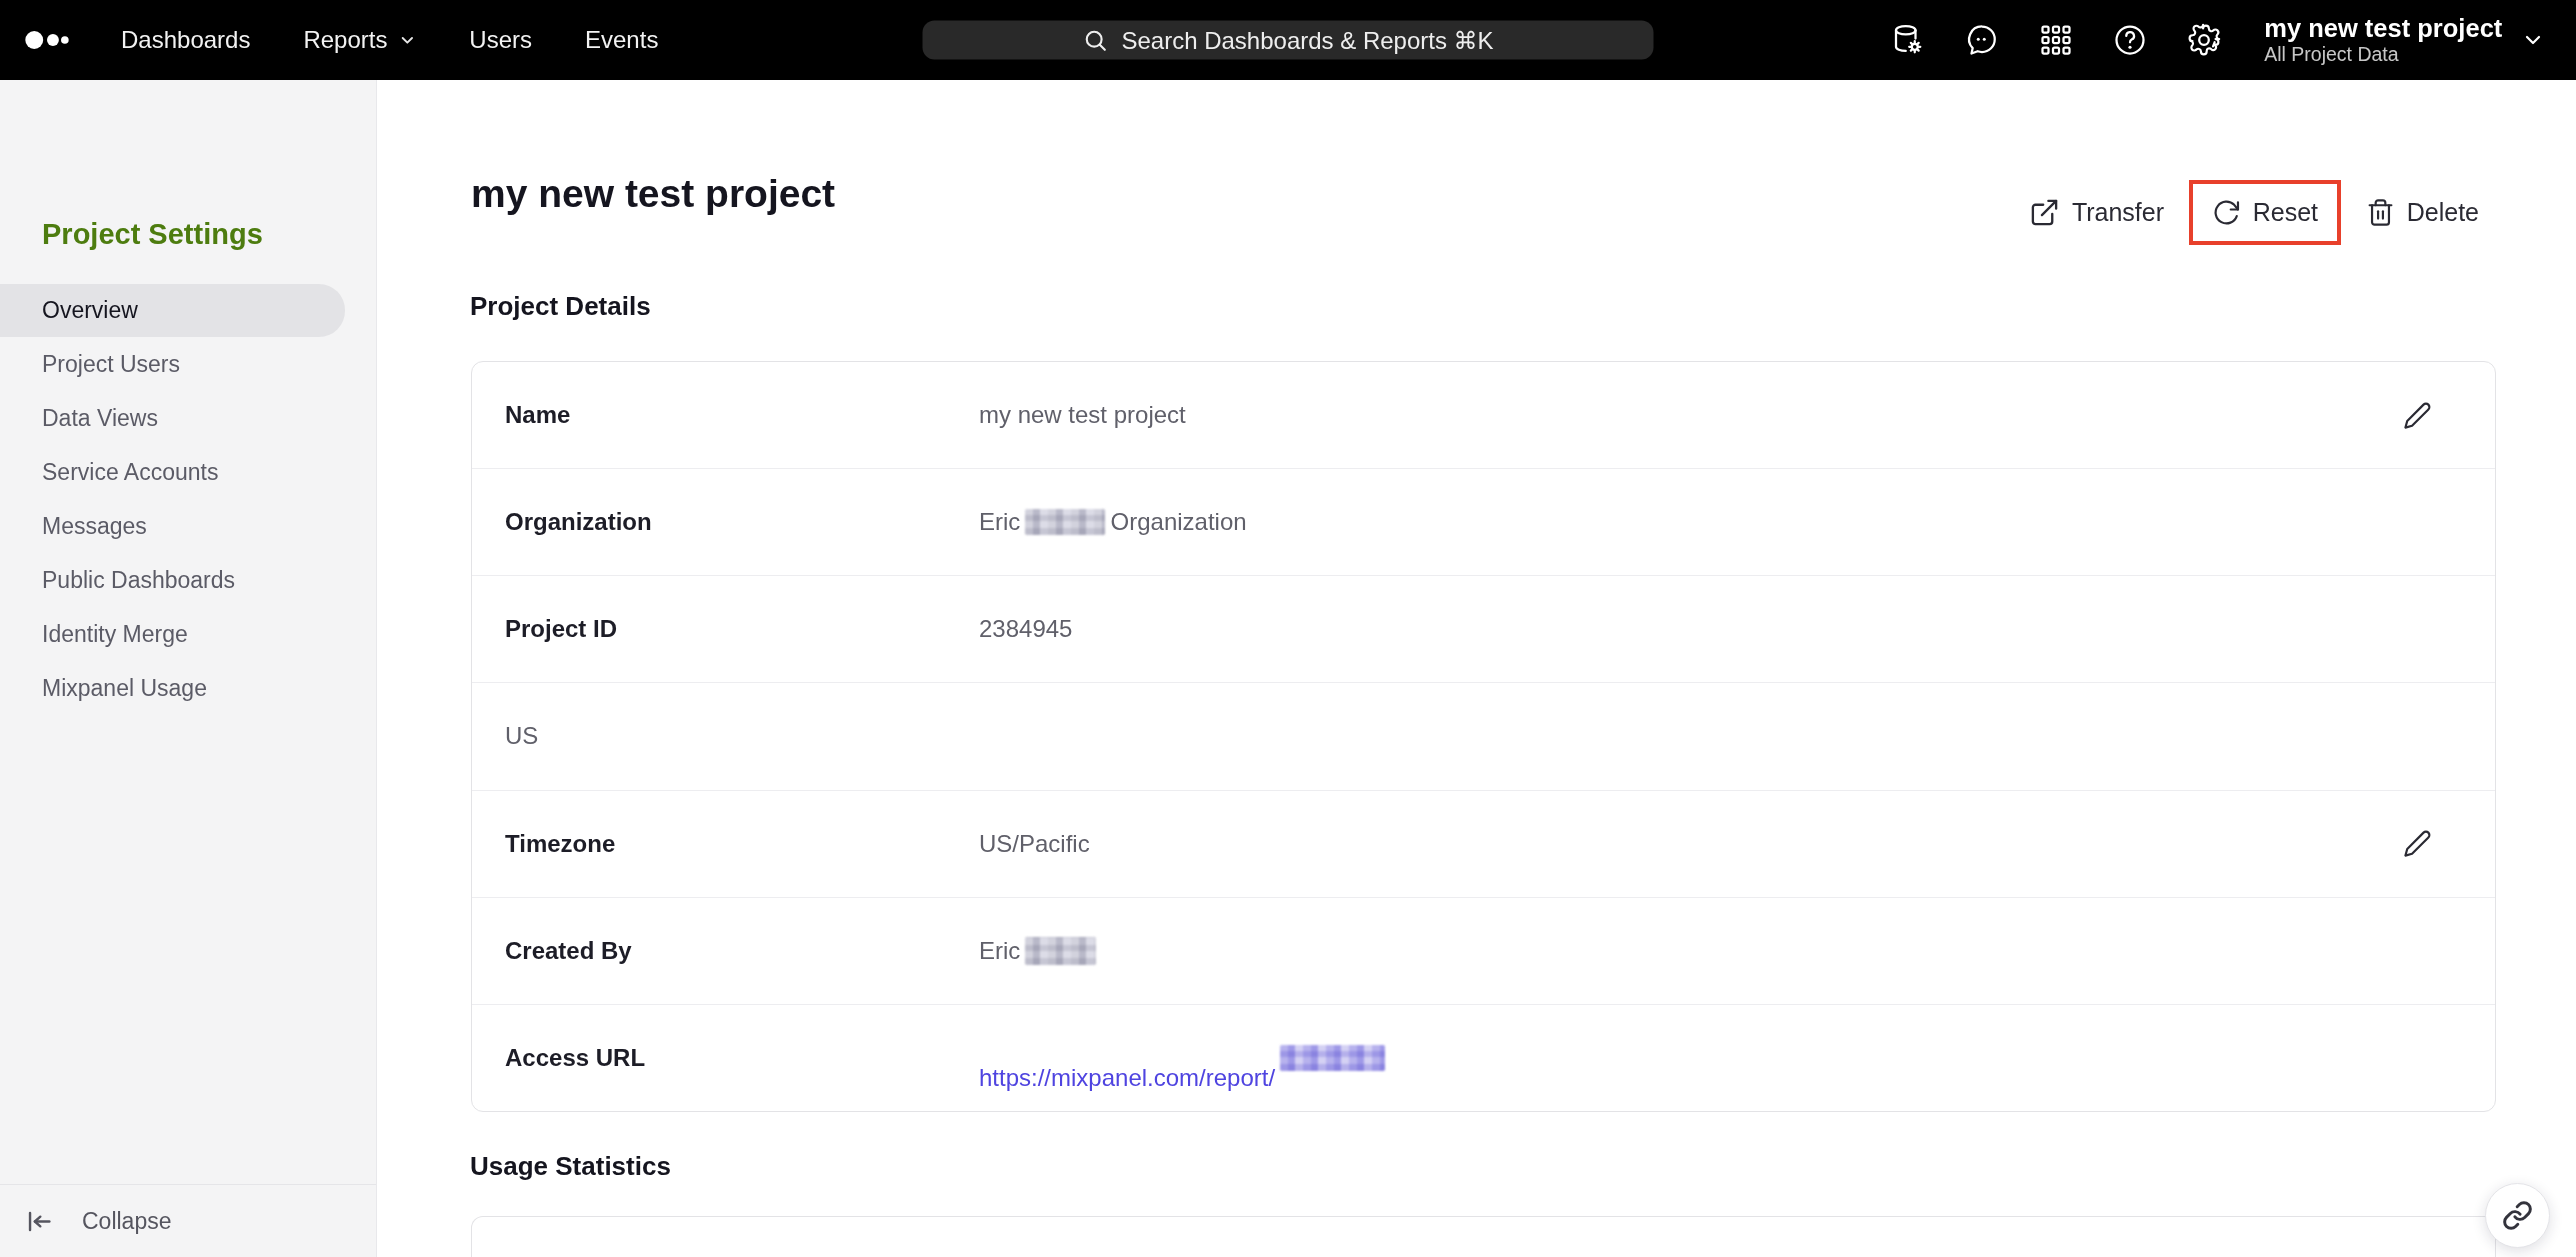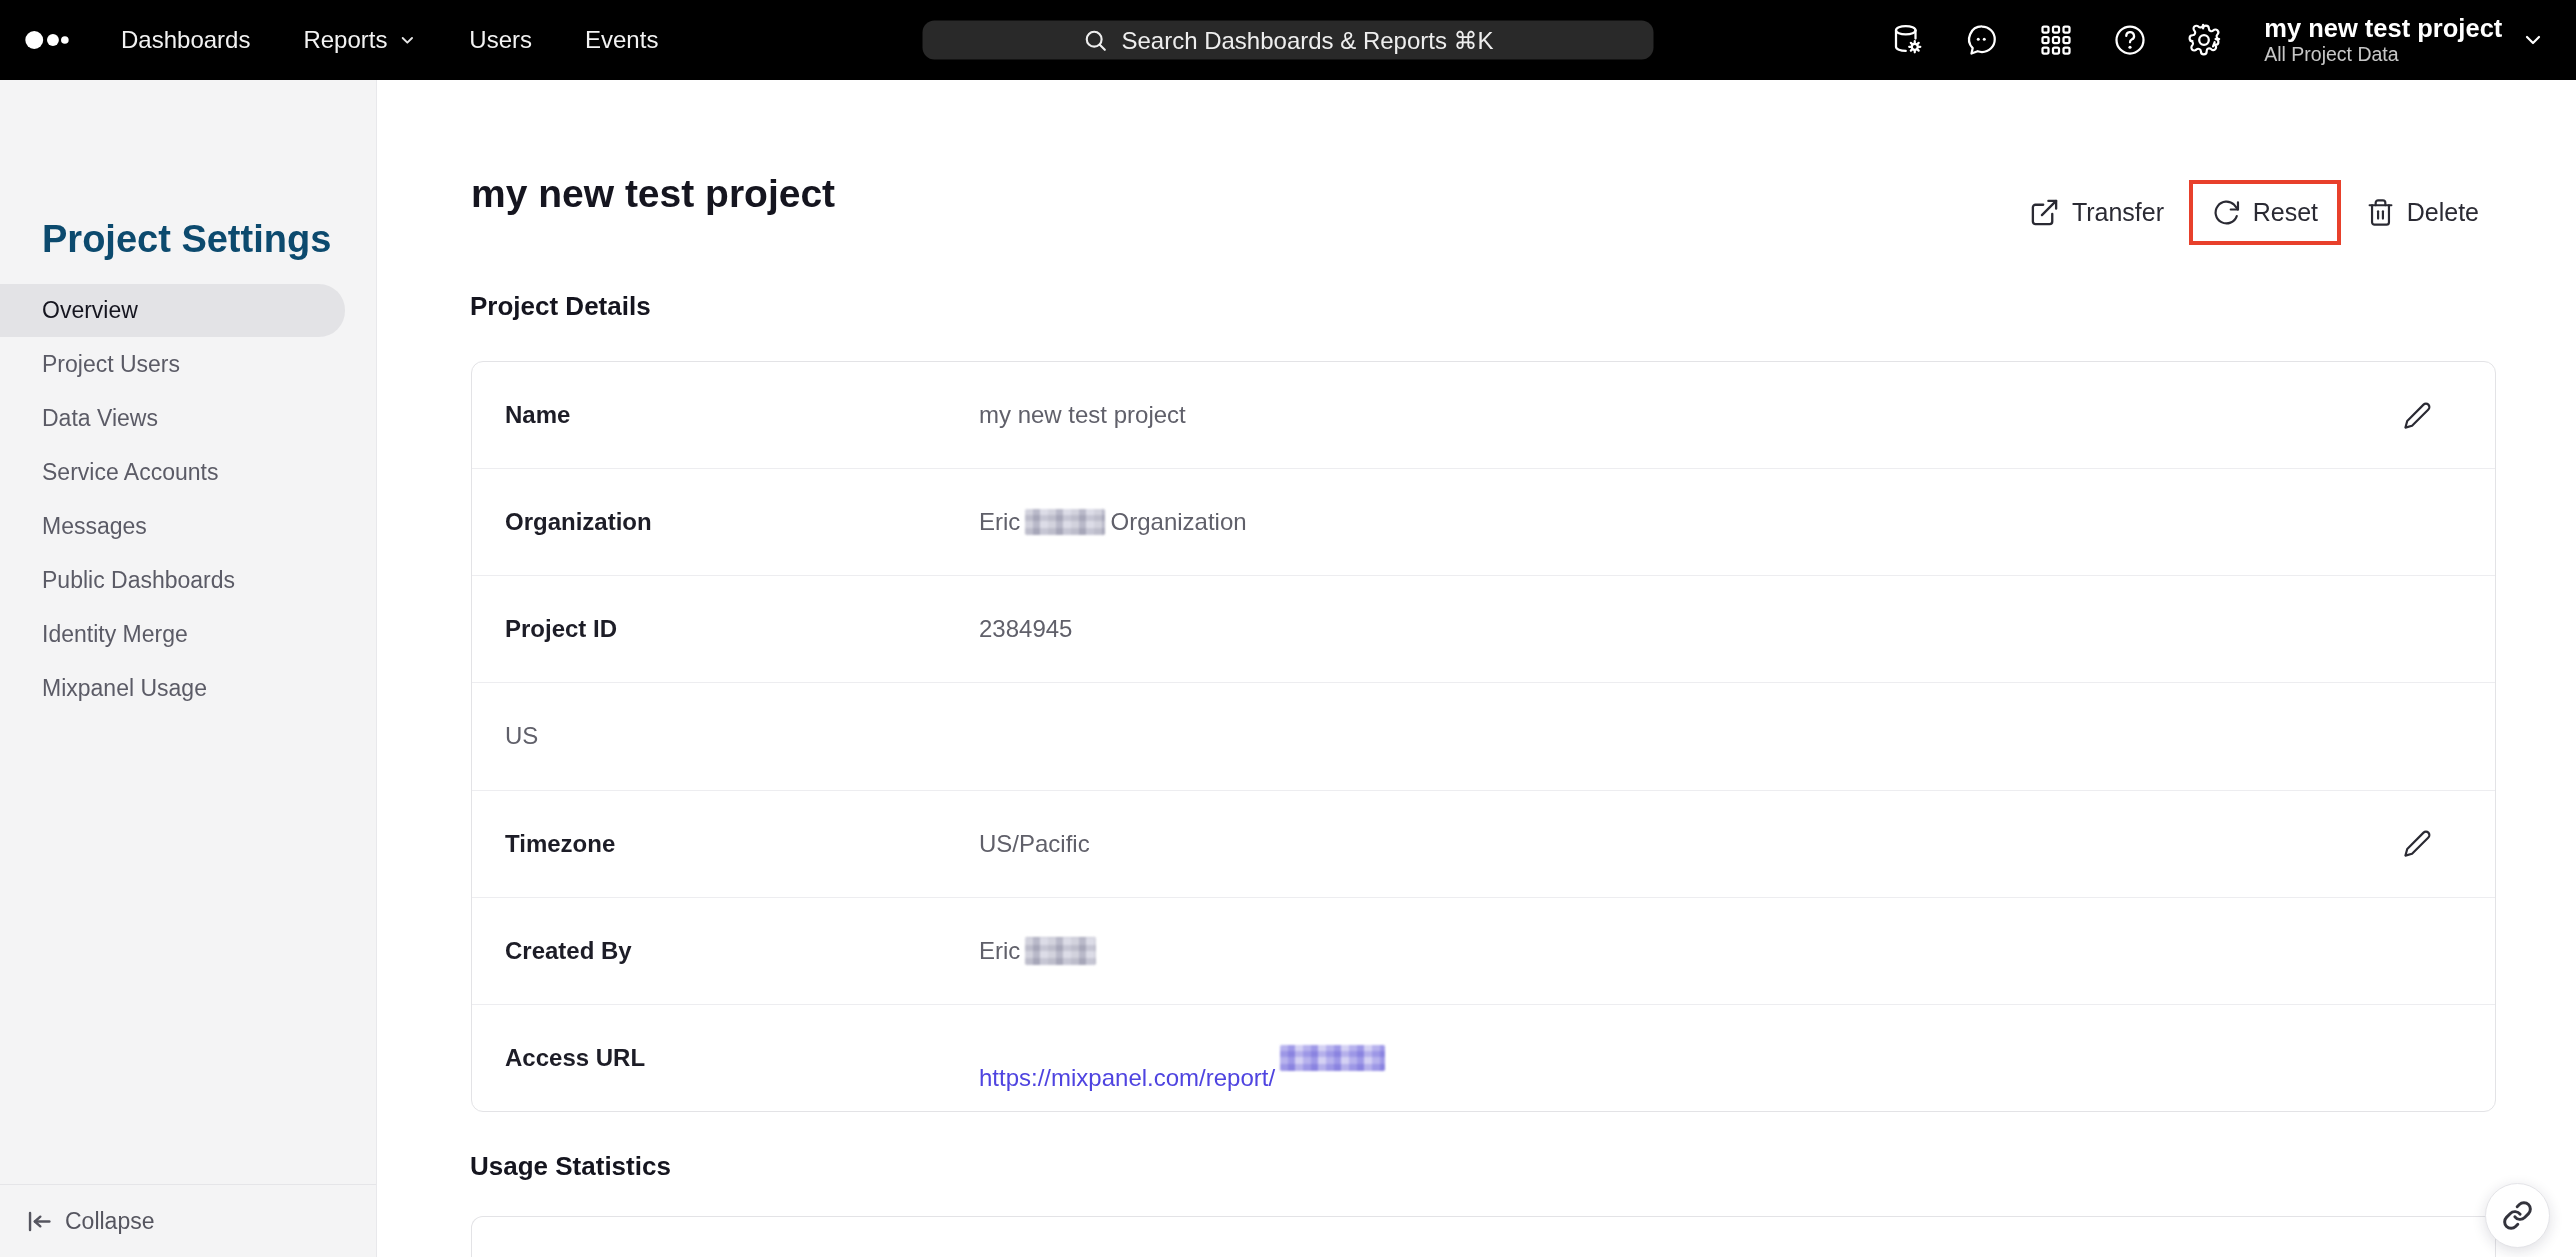--- a/index.html
+++ b/index.html
@@ -26,30 +26,30 @@
                   justify-content:center; cursor:pointer; }
   .switcher { display:flex; align-items:center; margin-left:42px; cursor:pointer; }
   .switcher-text { display:flex; flex-direction:column; }
   .switcher-name { color:#ffffff; font-size:25.5px; font-weight:bold; line-height:29px; white-space:nowrap; }
   .switcher-scope { color:rgba(255,255,255,.78); font-size:19.5px; line-height:23px; }
   .switcher-chevron { margin-left:18.7px; }
 
   
   .sidebar { position:absolute; top:80px; left:0; width:377px; height:1178px;
              background:#f4f4f5; border-right:0.8px solid #e8e8eb; }
-  .sidebar-title { position:absolute; left:42px; top:138px; font-size:38px; font-weight:bold; color:#0c4a6e; }
+  .sidebar-title { position:absolute; left:42px; top:138px; font-size:29px; font-weight:bold; color:#4d7c0f; }
   .side-list { position:absolute; left:0; top:204px; width:377px; display:flex; flex-direction:column; }
   .side-item { height:54px; display:flex; align-items:center; padding-left:42px;
                font-size:23px; color:#5b5b66; cursor:pointer; white-space:nowrap; }
   .side-item.active { height:53px; width:345px; background:#e3e3e6; border-radius:0 26px 26px 0;
                       color:#15151f; }
   .collapse-bar { position:absolute; left:0; bottom:0; width:376px; height:74px;
                   border-top:0.8px solid #e5e5e8; display:flex; align-items:center;
                   padding-left:24px; cursor:pointer; }
-  .collapse-label { margin-left:12px; font-size:23px; color:#55555f;text-align:right; }
+  .collapse-label { margin-left:29px; font-size:23px; color:#55555f;text-align:right; }
 
   
   .main { position:absolute; top:80px; left:378px; width:2198px; height:1178px; background:#ffffff; }
   .page-title { position:absolute; left:93px; top:92px; font-size:39px; font-weight:bold; color:#15151f; }
 
   .actions { position:absolute; top:76px; right:97px; height:112px; display:flex; align-items:center; }
   .action-btn { display:flex; align-items:center; gap:12px; font-size:25px; color:#2a2a33;
                 cursor:pointer; white-space:nowrap; }
   .reset-wrap { border:4.2px solid #e8402b; height:65px; display:flex; align-items:center;
                 padding:0 18.7px; margin:0 25px; }

